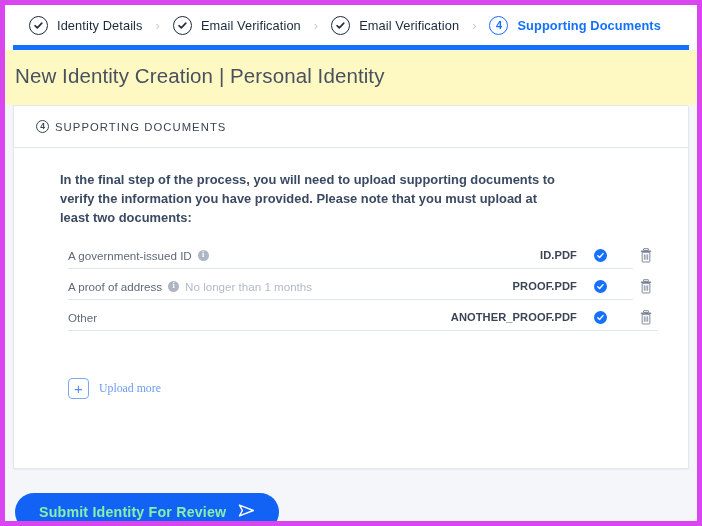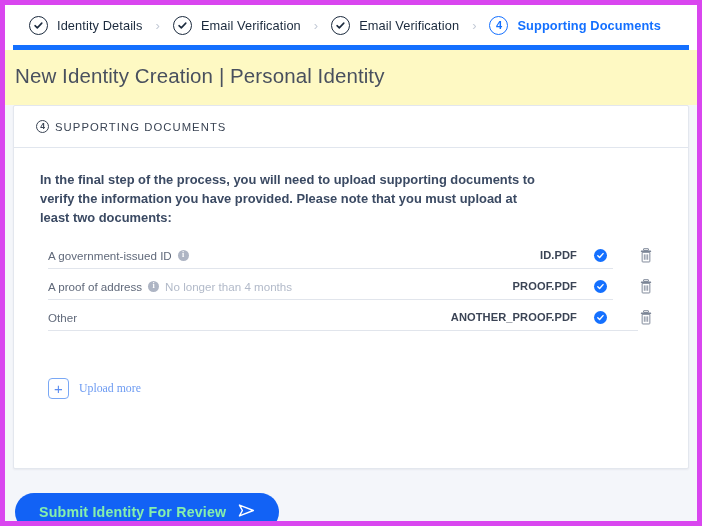--- a/index.html
+++ b/index.html
@@ -138,20 +138,21 @@
     font-weight: 600;
   }
   .card-title {
     font-size: 11.3px;
     letter-spacing: 1.05px;
     color: #3a4454;
     text-transform: uppercase;
   }
   .card-body {
     padding: 22px 26px 0 26px;
+    margin-left: 20px;
   }
 
   .intro-strong {
     font-size: 12.9px;
     font-weight: 700;
     color: #3b4a63;
     line-height: 19px;
     max-width: 500px;
   }
   .intro-sub {
@@ -388,21 +389,21 @@
                 </svg>
               </span>
             </div>
           </div>
 
           <div class="doc-row">
             <div class="underline"></div>
             <div class="doc-left">
               <span class="doc-label">A proof of address</span>
               <span class="info-icon">i</span>
-              <span class="doc-hint">No longer than 4 months</span>
+              <span class="doc-hint">No longer than 1 months</span>
             </div>
             <div class="doc-right">
               <span class="doc-file">PROOF.PDF</span>
               <span class="check-badge">
                 <svg width="9" height="9" viewBox="0 0 12 12">
                     <polyline points="2.4,6.3 4.8,8.6 9.4,3.5" fill="none" stroke="#ffffff" stroke-width="1.9" stroke-linecap="round" stroke-linejoin="round"></polyline>
                   </svg>
               </span>
               <span class="trash-btn">
                 <svg width="14" height="15" viewBox="0 0 16 17">

